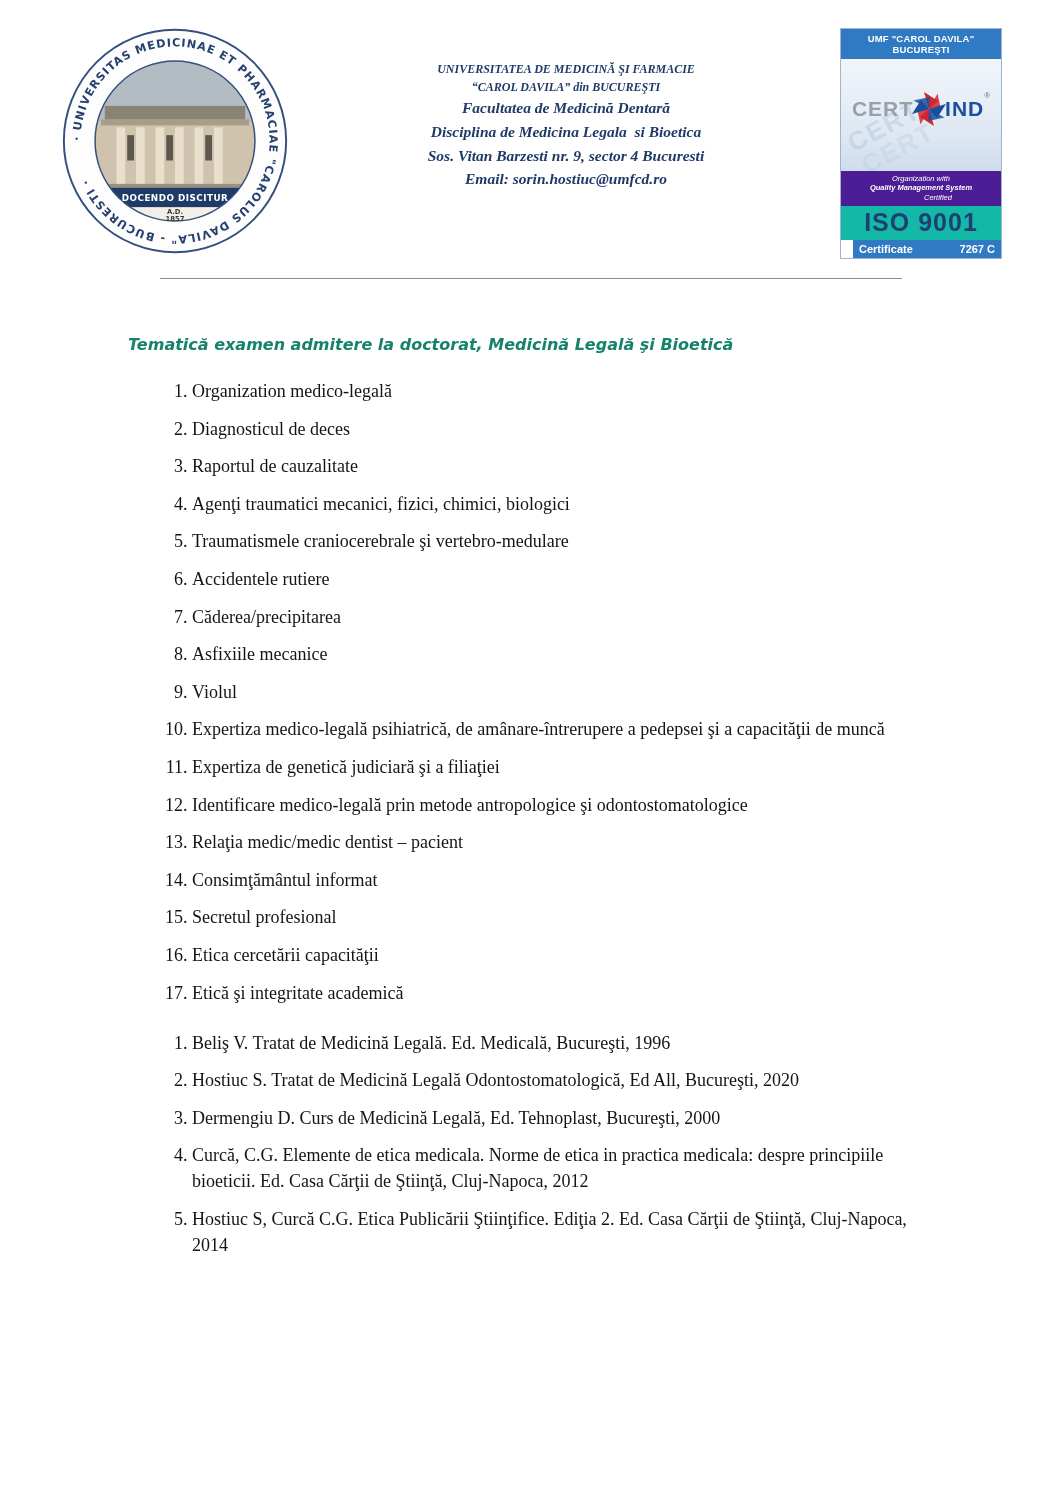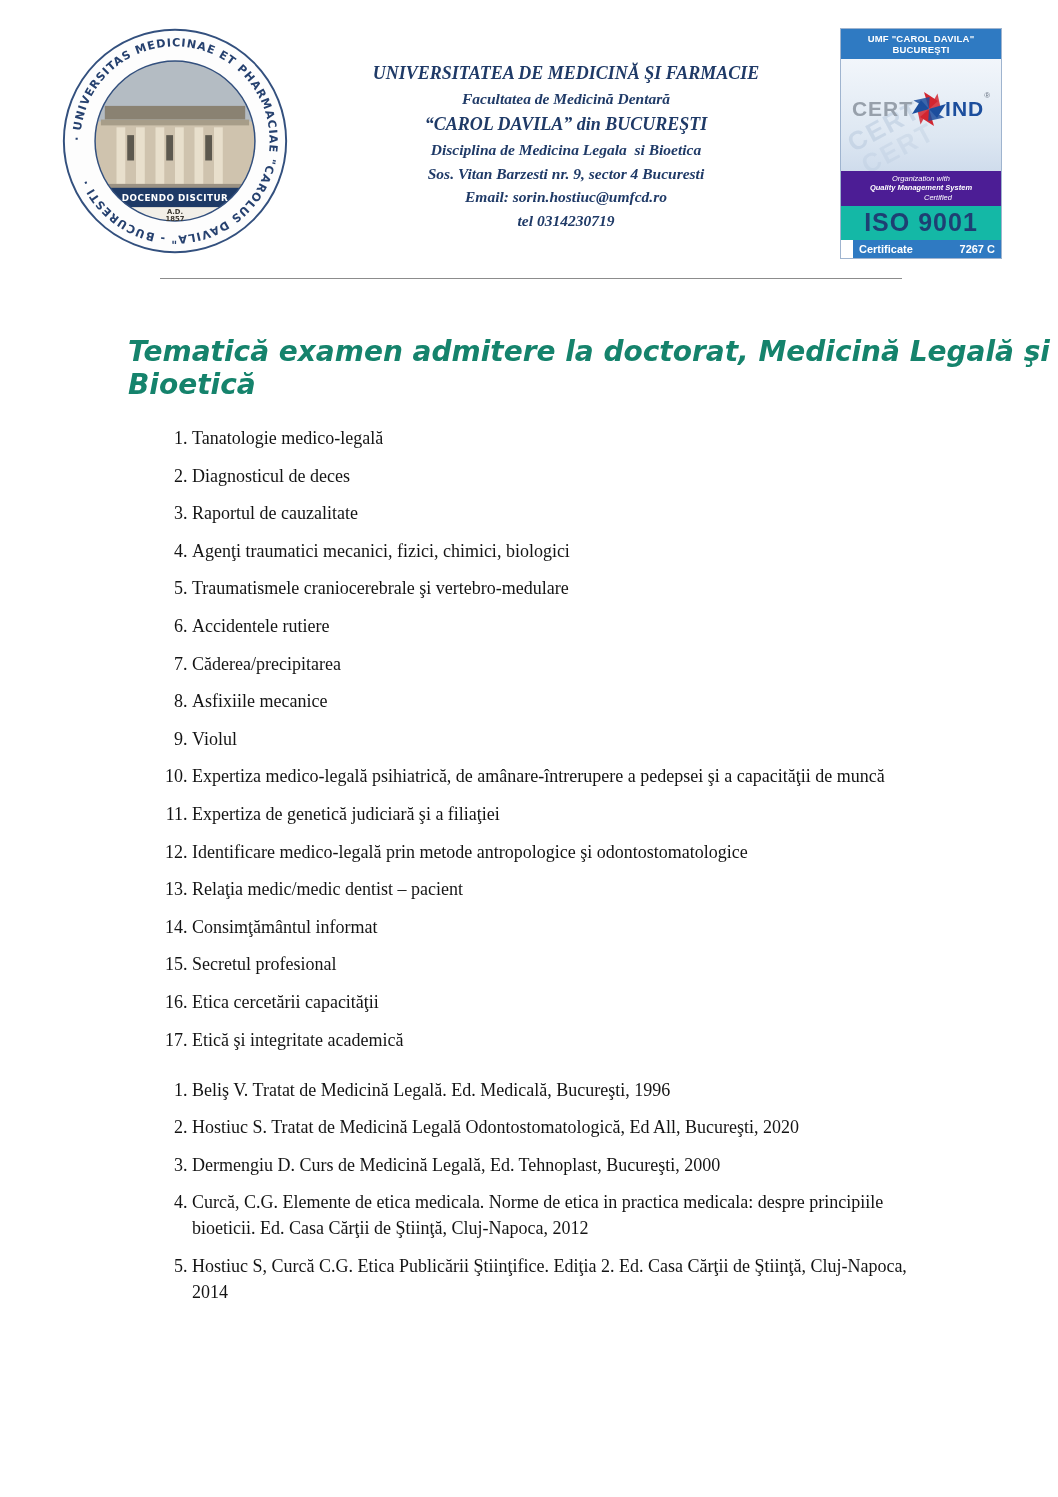--- a/index.html
+++ b/index.html
@@ -18,21 +18,21 @@
   }
   .seal-wrap{flex:0 0 234px;}
   .header-center{
     flex:1;
     text-align:center;
     color:#1f3a67;
     font-weight:bold;
     font-style:italic;
     padding-top:36px;
   }
-  .uni-line{font-size:18px;line-height:1.52;white-space:pre-wrap;}
+  .uni-line{font-size:12px;line-height:1.52;white-space:pre-wrap;}
   .uni-line.small{font-size:15.5px;}
   
   .badge{
     flex:0 0 160px;
     margin-top:4px;
     border:1px solid #9fb4cf;
     font-family:"Liberation Sans", sans-serif;
   }
   .badge-banner{
     background:#2f7ac2;color:#ffffff;
@@ -84,21 +84,21 @@
   .divider{
     margin:16px 0 0 160px;
     width:742px;
     border-top:1.5px solid #8c8c8c;
   }
   
   .doc-title{
     margin:56px 0 0 128px;
     font-family:"DejaVu Sans", sans-serif;
     font-style:italic;font-weight:bold;
-    font-size:28px;
+    font-size:16px;
     color:#15836c;
   }
   ol.doc-list{
     margin:24px 0 0 0;
     padding-left:192px;
   }
   ol.doc-list li{
     font-size:18px;
     line-height:1.45;
     margin-bottom:11.5px;
@@ -155,26 +155,25 @@
           <textPath href="#ringPath">· UNIVERSITAS MEDICINAE ET PHARMACIAE "CAROLUS DAVILA" - BUCURESTI ·</textPath>
         </text>
         <text x="120" y="182" text-anchor="middle" font-family="DejaVu Sans, sans-serif" font-size="9" font-weight="bold" fill="#ffffff" letter-spacing=".5">DOCENDO DISCITUR</text>
         <text x="120" y="195" text-anchor="middle" font-family="DejaVu Sans, sans-serif" font-size="7" font-weight="bold" fill="#3d3a33">A.D.</text>
         <text x="120" y="202" text-anchor="middle" font-family="DejaVu Sans, sans-serif" font-size="7" font-weight="bold" fill="#3d3a33">1857</text>
       </svg>
     </div>
 
     <div class="header-center">
       <div class="uni-line">UNIVERSITATEA DE MEDICINĂ ŞI FARMACIE</div>
+      <div class="uni-line">“CAROL DAVILA” din BUCUREŞTI</div>
       <div class="uni-line small">Facultatea de Medicină Dentară</div>
-      <div class="uni-line">“CAROL DAVILA” din BUCUREŞTI</div>
       <div class="uni-line small">Disciplina de Medicina Legala  si Bioetica</div>
       <div class="uni-line small">Sos. Vitan Barzesti nr. 9, sector 4 Bucuresti</div>
       <div class="uni-line small">Email: sorin.hostiuc@umfcd.ro</div>
-      <div class="uni-line small">tel 0314230719</div>
     </div>
 
     <div class="badge">
       <div class="badge-banner">UMF "CAROL DAVILA" BUCUREŞTI</div>
       <div class="badge-body">
         <div class="watermark">CERT</div>
         <div class="watermark second">CERT</div>
         <div class="certind">
           <span class="cert">CERT</span>
           <svg class="pinwheel" viewBox="-20 -20 40 40">
@@ -206,21 +205,21 @@
         <span>7267 C</span>
       </div>
     </div>
   </div>
 
   <div class="divider"></div>
 
   <div class="doc-title">Tematică examen admitere la doctorat, Medicină Legală şi Bioetică</div>
 
   <ol class="doc-list">
-    <li>Tanatologie medico-legală</li>
+    <li>Organization medico-legală</li>
     <li>Diagnosticul de deces</li>
     <li>Raportul de cauzalitate</li>
     <li>Agenţi traumatici mecanici, fizici, chimici, biologici</li>
     <li>Traumatismele craniocerebrale şi vertebro-medulare</li>
     <li>Accidentele rutiere</li>
     <li>Căderea/precipitarea</li>
     <li>Asfixiile mecanice</li>
     <li>Violul</li>
     <li>Expertiza medico-legală psihiatrică, de amânare-întrerupere a pedepsei şi a capacităţii de muncă</li>
     <li>Expertiza de genetică judiciară şi a filiaţiei</li>

